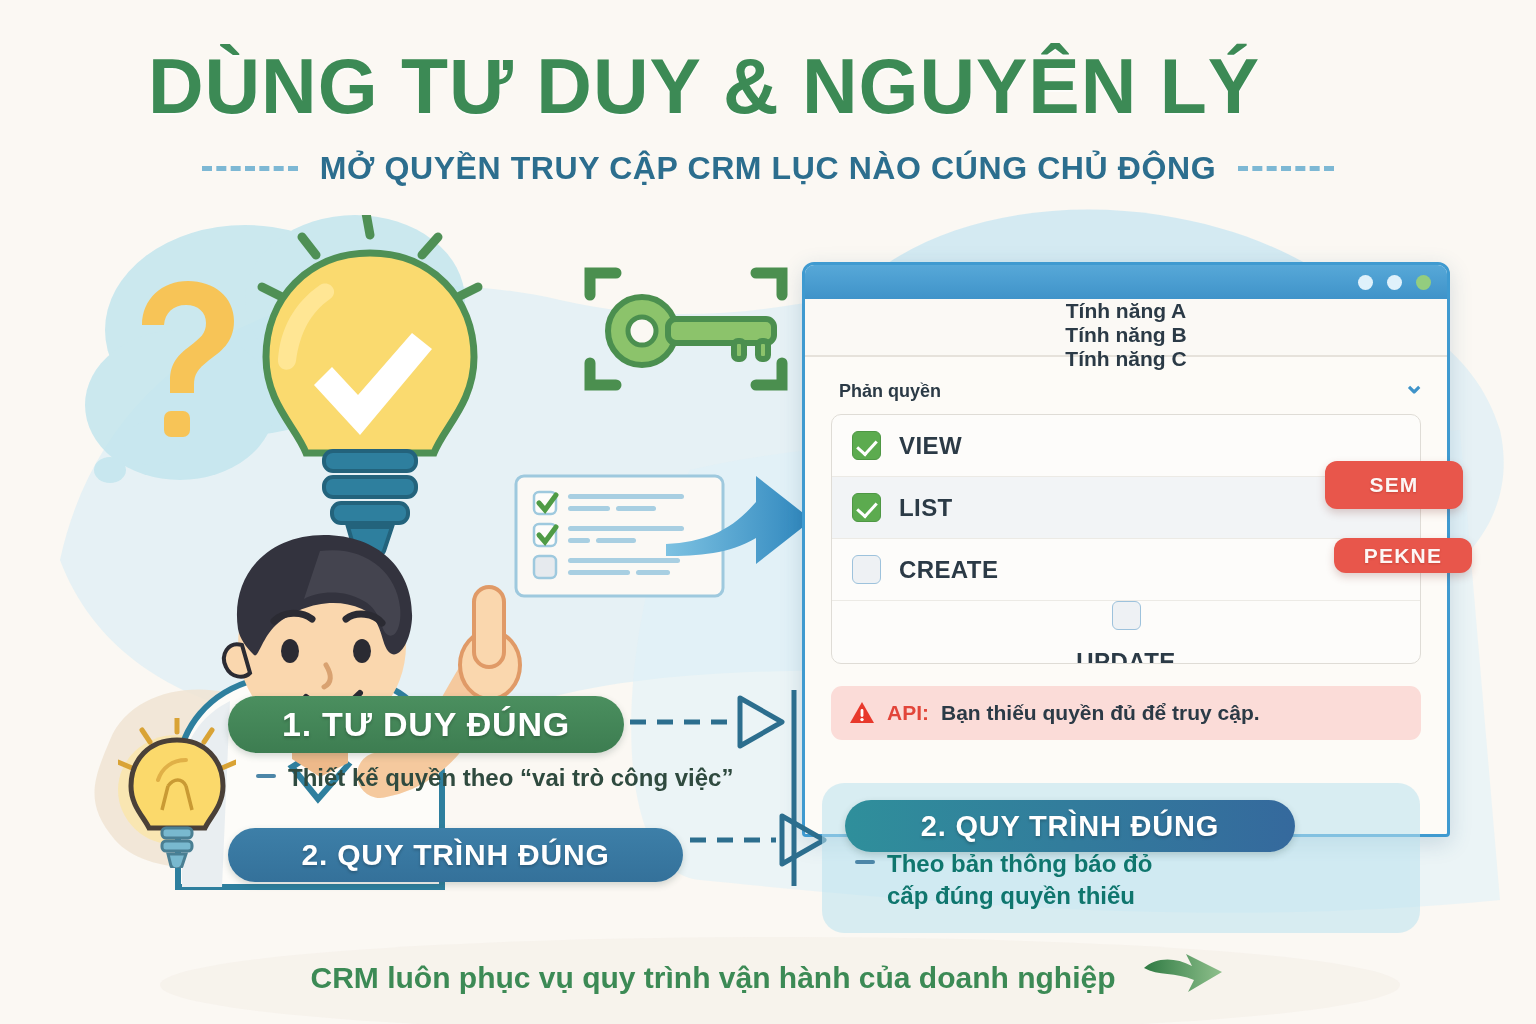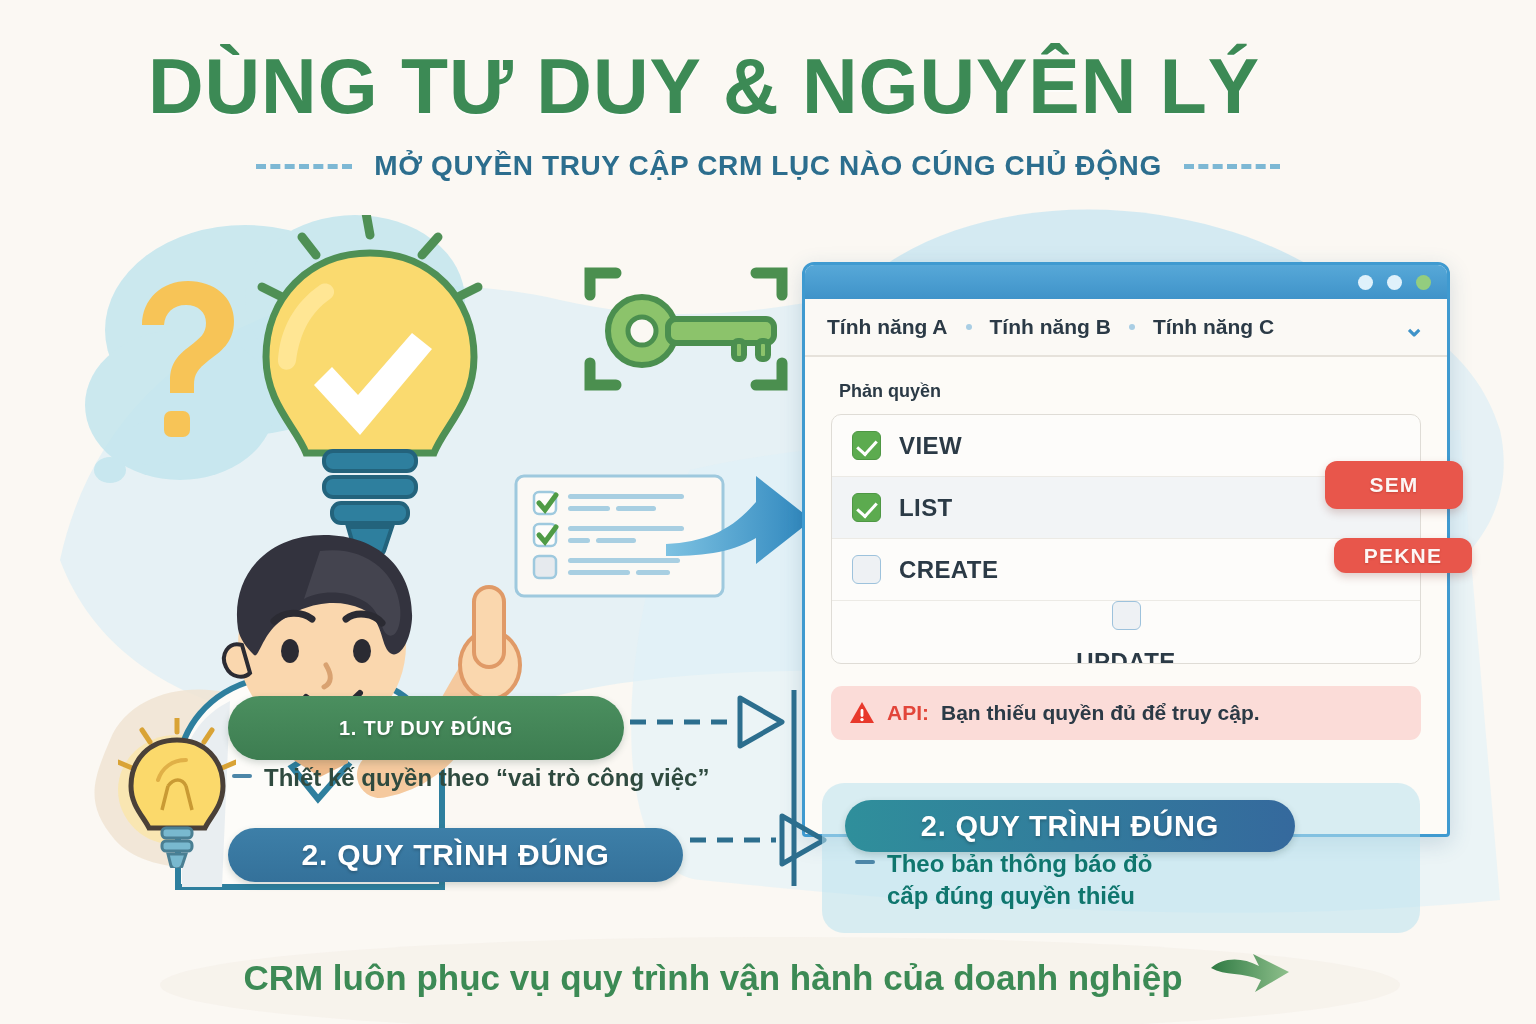--- a/index.html
+++ b/index.html
@@ -22,21 +22,21 @@
     font-size:77px; font-weight:700; letter-spacing:1px;
     color:#3c8a55;
     text-shadow:0 2px 0 rgba(255,255,255,.6);
   }
   .subwrap {
     position:absolute; top:150px; left:0; width:1536px;
     display:flex; align-items:center; justify-content:center; gap:22px;
   }
   .dashline { height:0; border-top:5px dashed #7db8d4; width:96px; }
   .subtitle {
-    font-size:28px; font-weight:700; letter-spacing:.6px;
+    font-size:32px; font-weight:700; letter-spacing:.6px;
     color:#2c6e8e; white-space:nowrap;
   }
 
   
   .illus { position:absolute; left:70px; top:215px; width:720px; height:680px; }
 
   
   .checklist { position:absolute; left:512px; top:472px; width:215px; height:128px; }
 
   
@@ -52,20 +52,21 @@
     height:34px; background:linear-gradient(180deg,#57a8d8,#3f93c9);
     display:flex; align-items:center; justify-content:flex-end; padding-right:16px; gap:14px;
   }
   .dot { width:15px; height:15px; border-radius:50%; background:#dff1fb; }
   .dot.green { background:#93cd7f; }
 
   .tabbar {
     height:58px; background:#fbf9f5;
     display:flex; align-items:center; padding:0 22px;
     border-bottom:2px solid #e6e2db;
+    flex-direction:column;
   }
   .tab { font-size:21px; font-weight:700; color:#2b3a46; white-space:nowrap; }
   .tabsep { width:6px; height:6px; border-radius:50%; background:#a9cee4; margin:0 18px; }
   .chev { margin-left:auto; color:#3f93c9; font-size:26px; font-weight:700; line-height:1; }
 
   .panel-title {
     margin:24px 0 12px 34px; font-size:18px; font-weight:700; color:#2b3a46;
   }
   .perm-box {
     margin:0 26px; border:1px solid #dfdcd6; border-radius:10px;
@@ -108,54 +109,54 @@
   #badge-perne{ left:1334px; top:538px; width:138px; height:35px; }
 
   
   .pill {
     position:absolute; border-radius:32px; display:flex; align-items:center;
     justify-content:center; color:#fff; font-weight:700; letter-spacing:.8px;
     text-shadow:0 2px 3px rgba(0,0,0,.22);
     box-shadow:0 3px 7px rgba(40,70,60,.2);
   }
   #pill-1 {
-    left:228px; top:696px; width:396px; height:64px; font-size:20px;
+    left:228px; top:696px; width:396px; height:57px; font-size:34px;
     background:linear-gradient(180deg,#4b8f5f,#3d7d51);
   }
   #pill-2 {
     left:228px; top:828px; width:455px; height:54px; font-size:30px;
     background:linear-gradient(180deg,#3d7fa8,#34719a);
   }
   #pill-2r {
     left:845px; top:800px; width:450px; height:52px; font-size:29px;
     background:linear-gradient(90deg,#2f8f9b,#35699d);
   }
   .stepdesc {
     position:absolute; display:flex; gap:12px; align-items:flex-start;
     font-size:24px; font-weight:700; color:#2f4a3f; line-height:1.35;
   }
-  #desc-1 { left:232px; top:762px; width:620px; color:#2f4a3f; }
+  #desc-1 { left:256px; top:762px; width:620px; color:#2f4a3f; }
   #desc-2r { left:855px; top:848px; width:430px; color:#0f766e; }
   .dash { display:inline-block; width:20px; height:4px; background:#4c86a8; margin-top:12px; flex:0 0 auto; border-radius:2px; }
 
   
   .rightcard {
     position:absolute; left:822px; top:783px; width:598px; height:150px;
     background:rgba(186,226,238,.55); border-radius:22px;
   }
 
   
   .conn { position:absolute; pointer-events:none; }
 
   
   .footer {
     position:absolute; left:0; top:950px; width:1536px;
     display:flex; align-items:center; justify-content:center; gap:24px;
   }
-  .footer-text { font-size:35px; font-weight:700; color:#3c8a55; white-space:nowrap; }
+  .footer-text { font-size:30px; font-weight:700; color:#3c8a55; white-space:nowrap; }
 </style>
 </head>
 <body>
 
 <div id="stage">
 
   <svg class="bg-svg" viewBox="0 0 1536 1024">
     <defs>
       <linearGradient id="gBlue" x1="0" y1="0" x2="0" y2="1">
         <stop offset="0%" stop-color="#cdeaf3"></stop>

